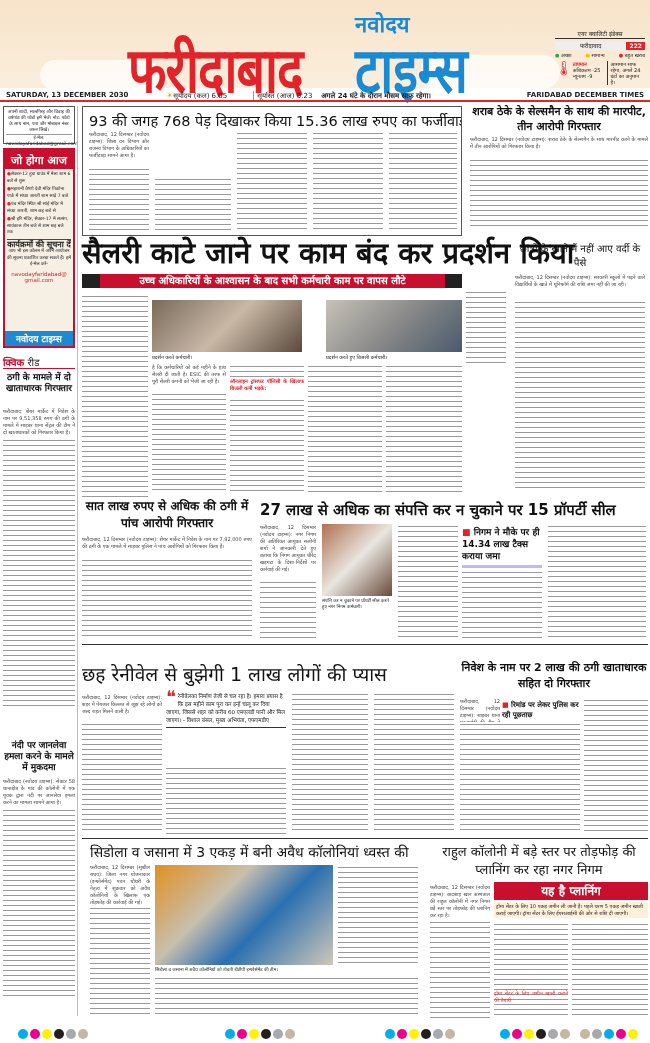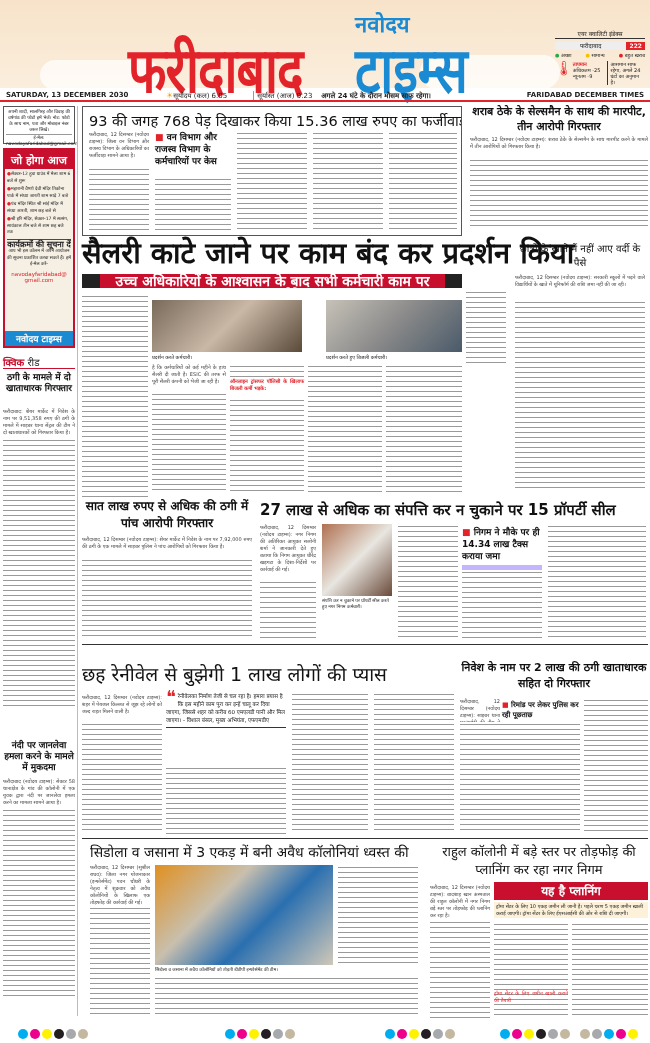--- a/index.html
+++ b/index.html
@@ -91,34 +91,33 @@
 <div class="abs col" style="left:3px;top:778px;width:72px;height:240px">
   <div>फरीदाबाद (नवोदय टाइम्स): सेक्टर 58 थानाक्षेत्र के गांव की कॉलोनी में एक युवक द्वारा नंदी पर जानलेवा हमला करने का मामला सामने आया है।</div>
   <div class="text-lines" style="height:190px;margin-top:2px"></div>
 </div>
 <div class="abs" style="left:77px;top:106px;width:1px;height:910px;background:#bbb"></div>
 
 <div class="abs border" style="left:82px;top:106px;width:380px;height:130px">
   <div class="headline" style="font-size:14.5px;font-weight:normal;padding:3px 6px;white-space:nowrap;overflow:hidden">93 की जगह 768 पेड़ दिखाकर किया 15.36 लाख रुपए का फर्जीवाड़ा</div>
   <div class="abs col" style="left:6px;top:24px;width:60px">फरीदाबाद, 12 दिसम्बर (नवोदय टाइम्स): जिला वन विभाग और राजस्व विभाग के अधिकारियों का फर्जीवाड़ा सामने आया है।</div>
   <div class="abs text-lines" style="left:6px;top:60px;width:60px;height:65px"></div>
-  <div class="abs headline" style="left:72px;top:24px;width:76px;font-size:9px;line-height:12px"><span style="color:#e2232a">■</span> <span>वन विभाग और राजस्व विभाग के कर्मचारियों पर केस</span></div>
   <div class="abs text-lines" style="left:72px;top:70px;width:76px;height:55px"></div>
   <div class="abs text-lines" style="left:154px;top:24px;width:70px;height:100px"></div>
   <div class="abs text-lines" style="left:230px;top:24px;width:70px;height:100px"></div>
   <div class="abs text-lines" style="left:306px;top:24px;width:68px;height:100px"></div>
 </div>
 
 <div class="abs headline" style="left:470px;top:104px;width:178px;font-size:11px;line-height:15px;text-align:center">शराब ठेके के सेल्समैन के साथ की मारपीट, तीन आरोपी गिरफ्तार</div>
 <div class="abs col" style="left:470px;top:136px;width:178px">फरीदाबाद, 12 दिसम्बर (नवोदय टाइम्स): शराब ठेके के सेल्समैन के साथ मारपीट करने के मामले में तीन आरोपियों को गिरफ्तार किया है।</div>
 <div class="abs text-lines" style="left:470px;top:158px;width:178px;height:72px"></div>
 
 <div class="abs headline" style="left:82px;top:236px;width:380px;font-size:29px;line-height:34px;white-space:nowrap;color:#111">सैलरी काटे जाने पर काम बंद कर प्रदर्शन किया</div>
 <div class="abs" style="left:82px;top:274px;width:380px;height:14px;background:#222"></div>
-<div class="abs redbox" style="left:100px;top:274px;width:345px;height:14px;font-size:14px;line-height:14px">उच्च अधिकारियों के आश्वासन के बाद सभी कर्मचारी काम पर वापस लौटे</div>
+<div class="abs redbox" style="left:100px;top:274px;width:345px;height:14px;font-size:10px;line-height:14px">उच्च अधिकारियों के आश्वासन के बाद सभी कर्मचारी काम पर वापस लौटे</div>
 <div class="abs col" style="left:82px;top:294px;width:66px">
   <div class="text-lines" style="height:205px"></div>
 </div>
 <div class="abs photo" style="left:152px;top:300px;width:150px;height:52px;background:linear-gradient(135deg,#7a6a5a,#c9b8a6,#5a4a3a)"></div>
 <div class="abs" style="left:152px;top:354px;font-size:5px">प्रदर्शन करते कर्मचारी।</div>
 <div class="abs photo" style="left:326px;top:300px;width:136px;height:52px;background:linear-gradient(135deg,#c7c2b8,#8a8a8a,#4a5a6a)"></div>
 <div class="abs" style="left:326px;top:354px;font-size:5px">प्रदर्शन करते हुए बिजली कर्मचारी।</div>
 <div class="abs col" style="left:152px;top:364px;width:74px">है कि कर्मचारियों को कई महीने के हाथ सैलरी दी जाती है। ESIC की तरफ से पूरी सैलरी कंपनी को भेजी जा रही है।</div>
 <div class="abs text-lines" style="left:152px;top:392px;width:74px;height:100px"></div>
 <div class="abs col" style="left:230px;top:378px;width:74px;color:#e2232a;font-weight:bold">ऑनलाइन ट्रांसफर पॉलिसी के खिलाफ बिजली कर्मी भड़के:</div>
@@ -135,21 +134,21 @@
 <div class="abs headline" style="left:82px;top:498px;width:170px;font-size:12px;line-height:17px;text-align:center">सात लाख रुपए से अधिक की ठगी में पांच आरोपी गिरफ्तार</div>
 <div class="abs col" style="left:82px;top:536px;width:170px">फरीदाबाद, 12 दिसम्बर (नवोदय टाइम्स): शेयर मार्केट में निवेश के नाम पर 7,92,000 रुपए की ठगी के एक मामले में साइबर पुलिस ने पांच आरोपियों को गिरफ्तार किया है।</div>
 <div class="abs text-lines" style="left:82px;top:558px;width:170px;height:82px"></div>
 
 <div class="abs headline" style="left:260px;top:500px;width:388px;font-size:15px;line-height:20px;white-space:nowrap;font-weight:bold">27 लाख से अधिक का संपत्ति कर न चुकाने पर 15 प्रॉपर्टी सील</div>
 <div class="abs col" style="left:260px;top:524px;width:56px">फरीदाबाद, 12 दिसम्बर (नवोदय टाइम्स): नगर निगम की अतिरिक्त आयुक्त सलोनी शर्मा ने जानकारी देते हुए बताया कि निगम आयुक्त धीरेंद्र खड़गटा के दिशा-निर्देशों पर कार्रवाई की गई।</div>
 <div class="abs text-lines" style="left:260px;top:580px;width:56px;height:60px"></div>
 <div class="abs photo" style="left:322px;top:524px;width:70px;height:72px;background:linear-gradient(135deg,#b07050,#e8e6e0,#6a4a3a)"></div>
 <div class="abs" style="left:322px;top:598px;width:70px;font-size:4.5px;line-height:6px">संपत्ति कर न चुकाने पर प्रॉपर्टी सील करते हुए नगर निगम कर्मचारी।</div>
 <div class="abs text-lines" style="left:398px;top:524px;width:60px;height:116px"></div>
-<div class="abs headline" style="left:462px;top:526px;width:80px;font-size:9px;line-height:12px;border-bottom:5px solid #c4b5fd;padding-bottom:3px"><span style="color:#e2232a">■</span> <span>निगम ने मौके पर ही 14.34 लाख टैक्स कराया जमा</span></div>
+<div class="abs headline" style="left:462px;top:526px;width:80px;font-size:9px;line-height:12px;border-bottom:3px solid #c4b5fd;padding-bottom:3px"><span style="color:#e2232a">■</span> <span>निगम ने मौके पर ही 14.34 लाख टैक्स कराया जमा</span></div>
 <div class="abs text-lines" style="left:462px;top:570px;width:80px;height:70px"></div>
 <div class="abs text-lines" style="left:548px;top:524px;width:98px;height:116px"></div>
 
 <div class="abs" style="left:82px;top:644px;width:566px;height:1px;background:#333"></div>
 <div class="abs headline" style="left:82px;top:662px;width:370px;font-size:19px;line-height:24px;white-space:nowrap;font-weight:normal">छह रेनीवेल से बुझेगी 1 लाख लोगों की प्यास</div>
 <div class="abs col" style="left:82px;top:694px;width:80px">फरीदाबाद, 12 दिसम्बर (नवोदय टाइम्स): शहर में पेयजल किल्लत से जूझ रहे लोगों को जल्द राहत मिलने वाली है।</div>
 <div class="abs text-lines" style="left:82px;top:722px;width:80px;height:112px"></div>
 <div class="abs" style="left:166px;top:692px;width:120px;font-size:5.5px;line-height:8px;color:#222;border-bottom:1px solid #333;padding-bottom:3px">
   <span style="color:#e2232a;font-size:18px;line-height:10px;float:left;margin-right:2px">❝</span>
   <span>रेनीवेलका निर्माण तेजी से चल रहा है। हमारा प्रयास है कि इस महीने काम पूरा कर इन्हें चालू कर दिया जाएगा, जिससे शहर को करीब 60 एमएलडी पानी और मिल जाएगा। - विशाल बंसल, मुख्य अभियंता, एफएमडीए</span>

